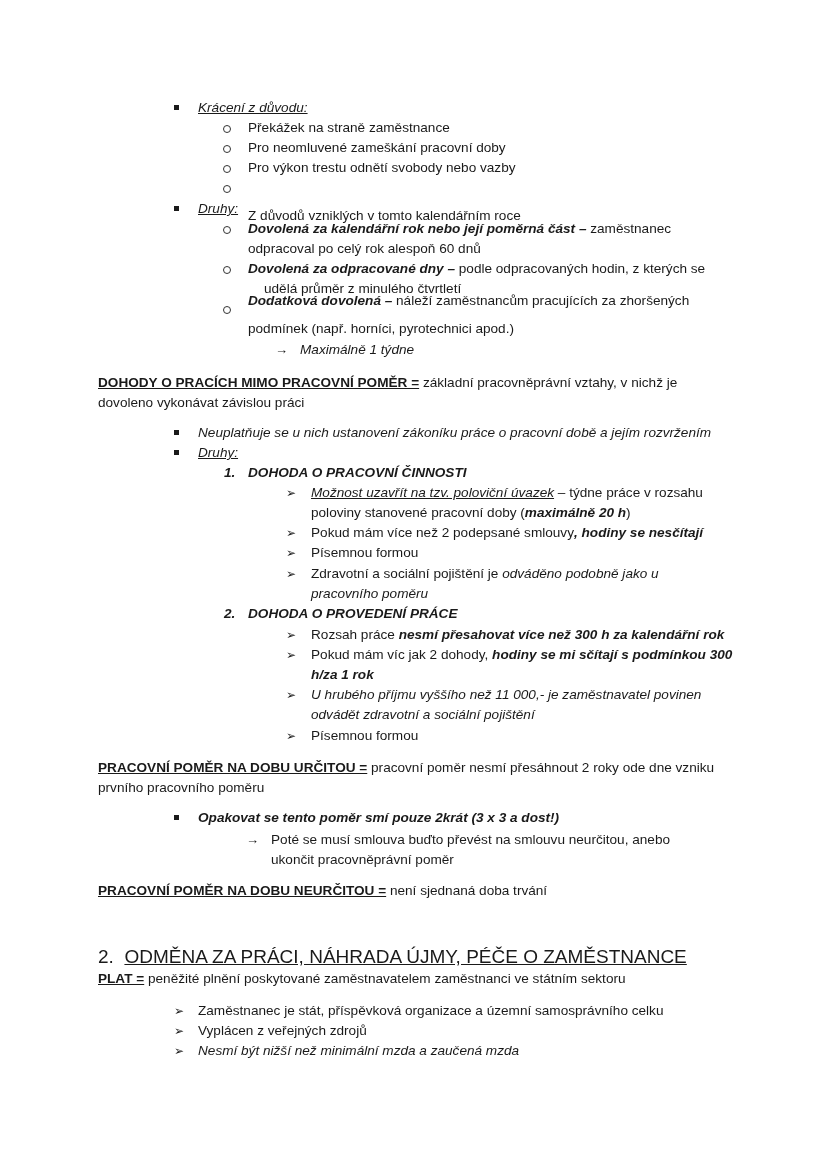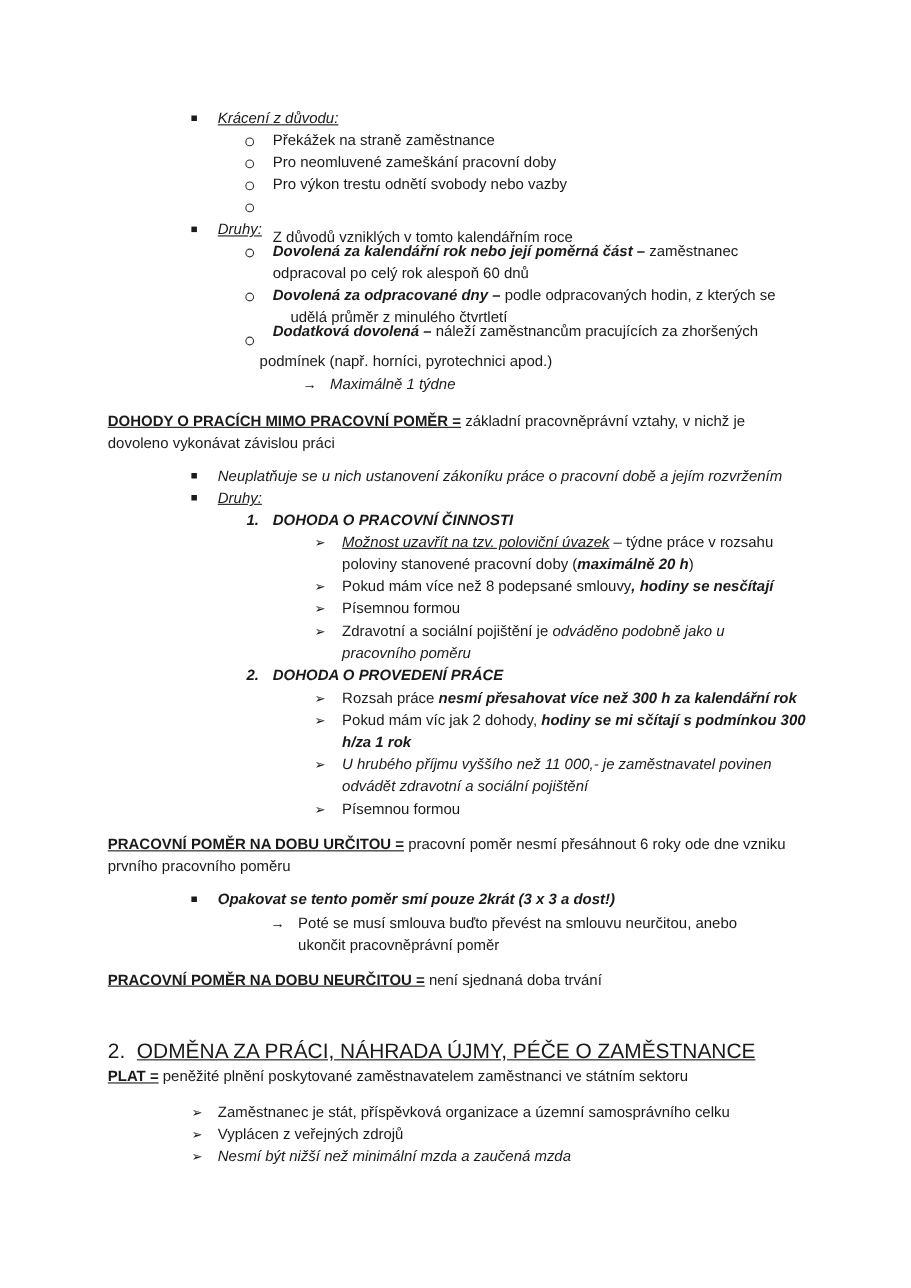--- a/index.html
+++ b/index.html
@@ -47,21 +47,21 @@
 <div class="bullet-circ" style="left:223px;top:266px;"></div>
 <div class="line" style="left:248px;top:259px;">
   <span class="b i">Dovolená za odpracované dny –</span><span> podle odpracovaných hodin, z kterých se</span>
 </div>
 <div class="line" style="left:248px;top:279px;margin-left:16px;">udělá průměr z minulého čtvrtletí</div>
 
 <div class="bullet-circ" style="left:223px;top:306px;"></div>
 <div class="line" style="left:248px;top:291px;text-align:right;">
   <span class="b i">Dodatková dovolená –</span><span> náleží zaměstnancům pracujících za zhoršených</span>
 </div>
-<div class="line" style="left:236px;top:319px;">podmínek (např. horníci, pyrotechnici apod.)</div>
+<div class="line" style="left:248px;top:319px;">podmínek (např. horníci, pyrotechnici apod.)</div>
 
 <div class="arrow" style="left:275px;top:340px;">→</div>
 <div class="line i" style="left:300px;top:340px;">Maximálně 1 týdne</div>
 
 <div class="line" style="left:98px;top:373px;">
   <span class="b u">DOHODY O PRACÍCH MIMO PRACOVNÍ POMĚR =</span><span> základní pracovněprávní vztahy, v nichž je</span>
 </div>
 <div class="line" style="left:98px;top:393px;">dovoleno vykonávat závislou práci</div>
 
 <div class="bullet-sq" style="left:174px;top:430px;"></div>
@@ -75,21 +75,21 @@
 <div class="arrowhead" style="left:286px;top:483px;">➢</div>
 <div class="line" style="left:311px;top:483px;">
   <span class="i u">Možnost uzavřít na tzv. poloviční úvazek</span><span> – týdne práce v rozsahu</span>
 </div>
 <div class="line" style="left:311px;top:503px;">
   <span>poloviny stanovené pracovní doby (</span><span class="b i">maximálně 20 h</span><span>)</span>
 </div>
 
 <div class="arrowhead" style="left:286px;top:523px;">➢</div>
 <div class="line" style="left:311px;top:523px;">
-  <span>Pokud mám více než 8 podepsané smlouvy</span><span class="b i">, hodiny se nesčítají</span>
+  <span>Pokud mám více než 2 podepsané smlouvy</span><span class="b i">, hodiny se nesčítají</span>
 </div>
 
 <div class="arrowhead" style="left:286px;top:543px;">➢</div>
 <div class="line" style="left:311px;top:543px;">Písemnou formou</div>
 
 <div class="arrowhead" style="left:286px;top:564px;">➢</div>
 <div class="line" style="left:311px;top:564px;">
   <span>Zdravotní a sociální pojištění je </span><span class="i">odváděno podobně jako u</span>
 </div>
 <div class="line i" style="left:311px;top:584px;">pracovního poměru</div>
@@ -109,21 +109,21 @@
 <div class="line b i" style="left:311px;top:665px;">h/za 1 rok</div>
 
 <div class="arrowhead" style="left:286px;top:685px;">➢</div>
 <div class="line i" style="left:311px;top:685px;">U hrubého příjmu vyššího než 11 000,- je zaměstnavatel povinen</div>
 <div class="line i" style="left:311px;top:705px;">odvádět zdravotní a sociální pojištění</div>
 
 <div class="arrowhead" style="left:286px;top:726px;">➢</div>
 <div class="line" style="left:311px;top:726px;">Písemnou formou</div>
 
 <div class="line" style="left:98px;top:758px;">
-  <span class="b u">PRACOVNÍ POMĚR NA DOBU URČITOU =</span><span> pracovní poměr nesmí přesáhnout 6 roky ode dne vzniku</span>
+  <span class="b u">PRACOVNÍ POMĚR NA DOBU URČITOU =</span><span> pracovní poměr nesmí přesáhnout 2 roky ode dne vzniku</span>
 </div>
 <div class="line" style="left:98px;top:778px;">prvního pracovního poměru</div>
 
 <div class="bullet-sq" style="left:174px;top:815px;"></div>
 <div class="line b i" style="left:198px;top:808px;">Opakovat se tento poměr smí pouze 2krát (3 x 3 a dost!)</div>
 
 <div class="arrow" style="left:246px;top:830px;">→</div>
 <div class="line" style="left:271px;top:830px;">Poté se musí smlouva buďto převést na smlouvu neurčitou, anebo</div>
 <div class="line" style="left:271px;top:850px;">ukončit pracovněprávní poměr</div>
 

